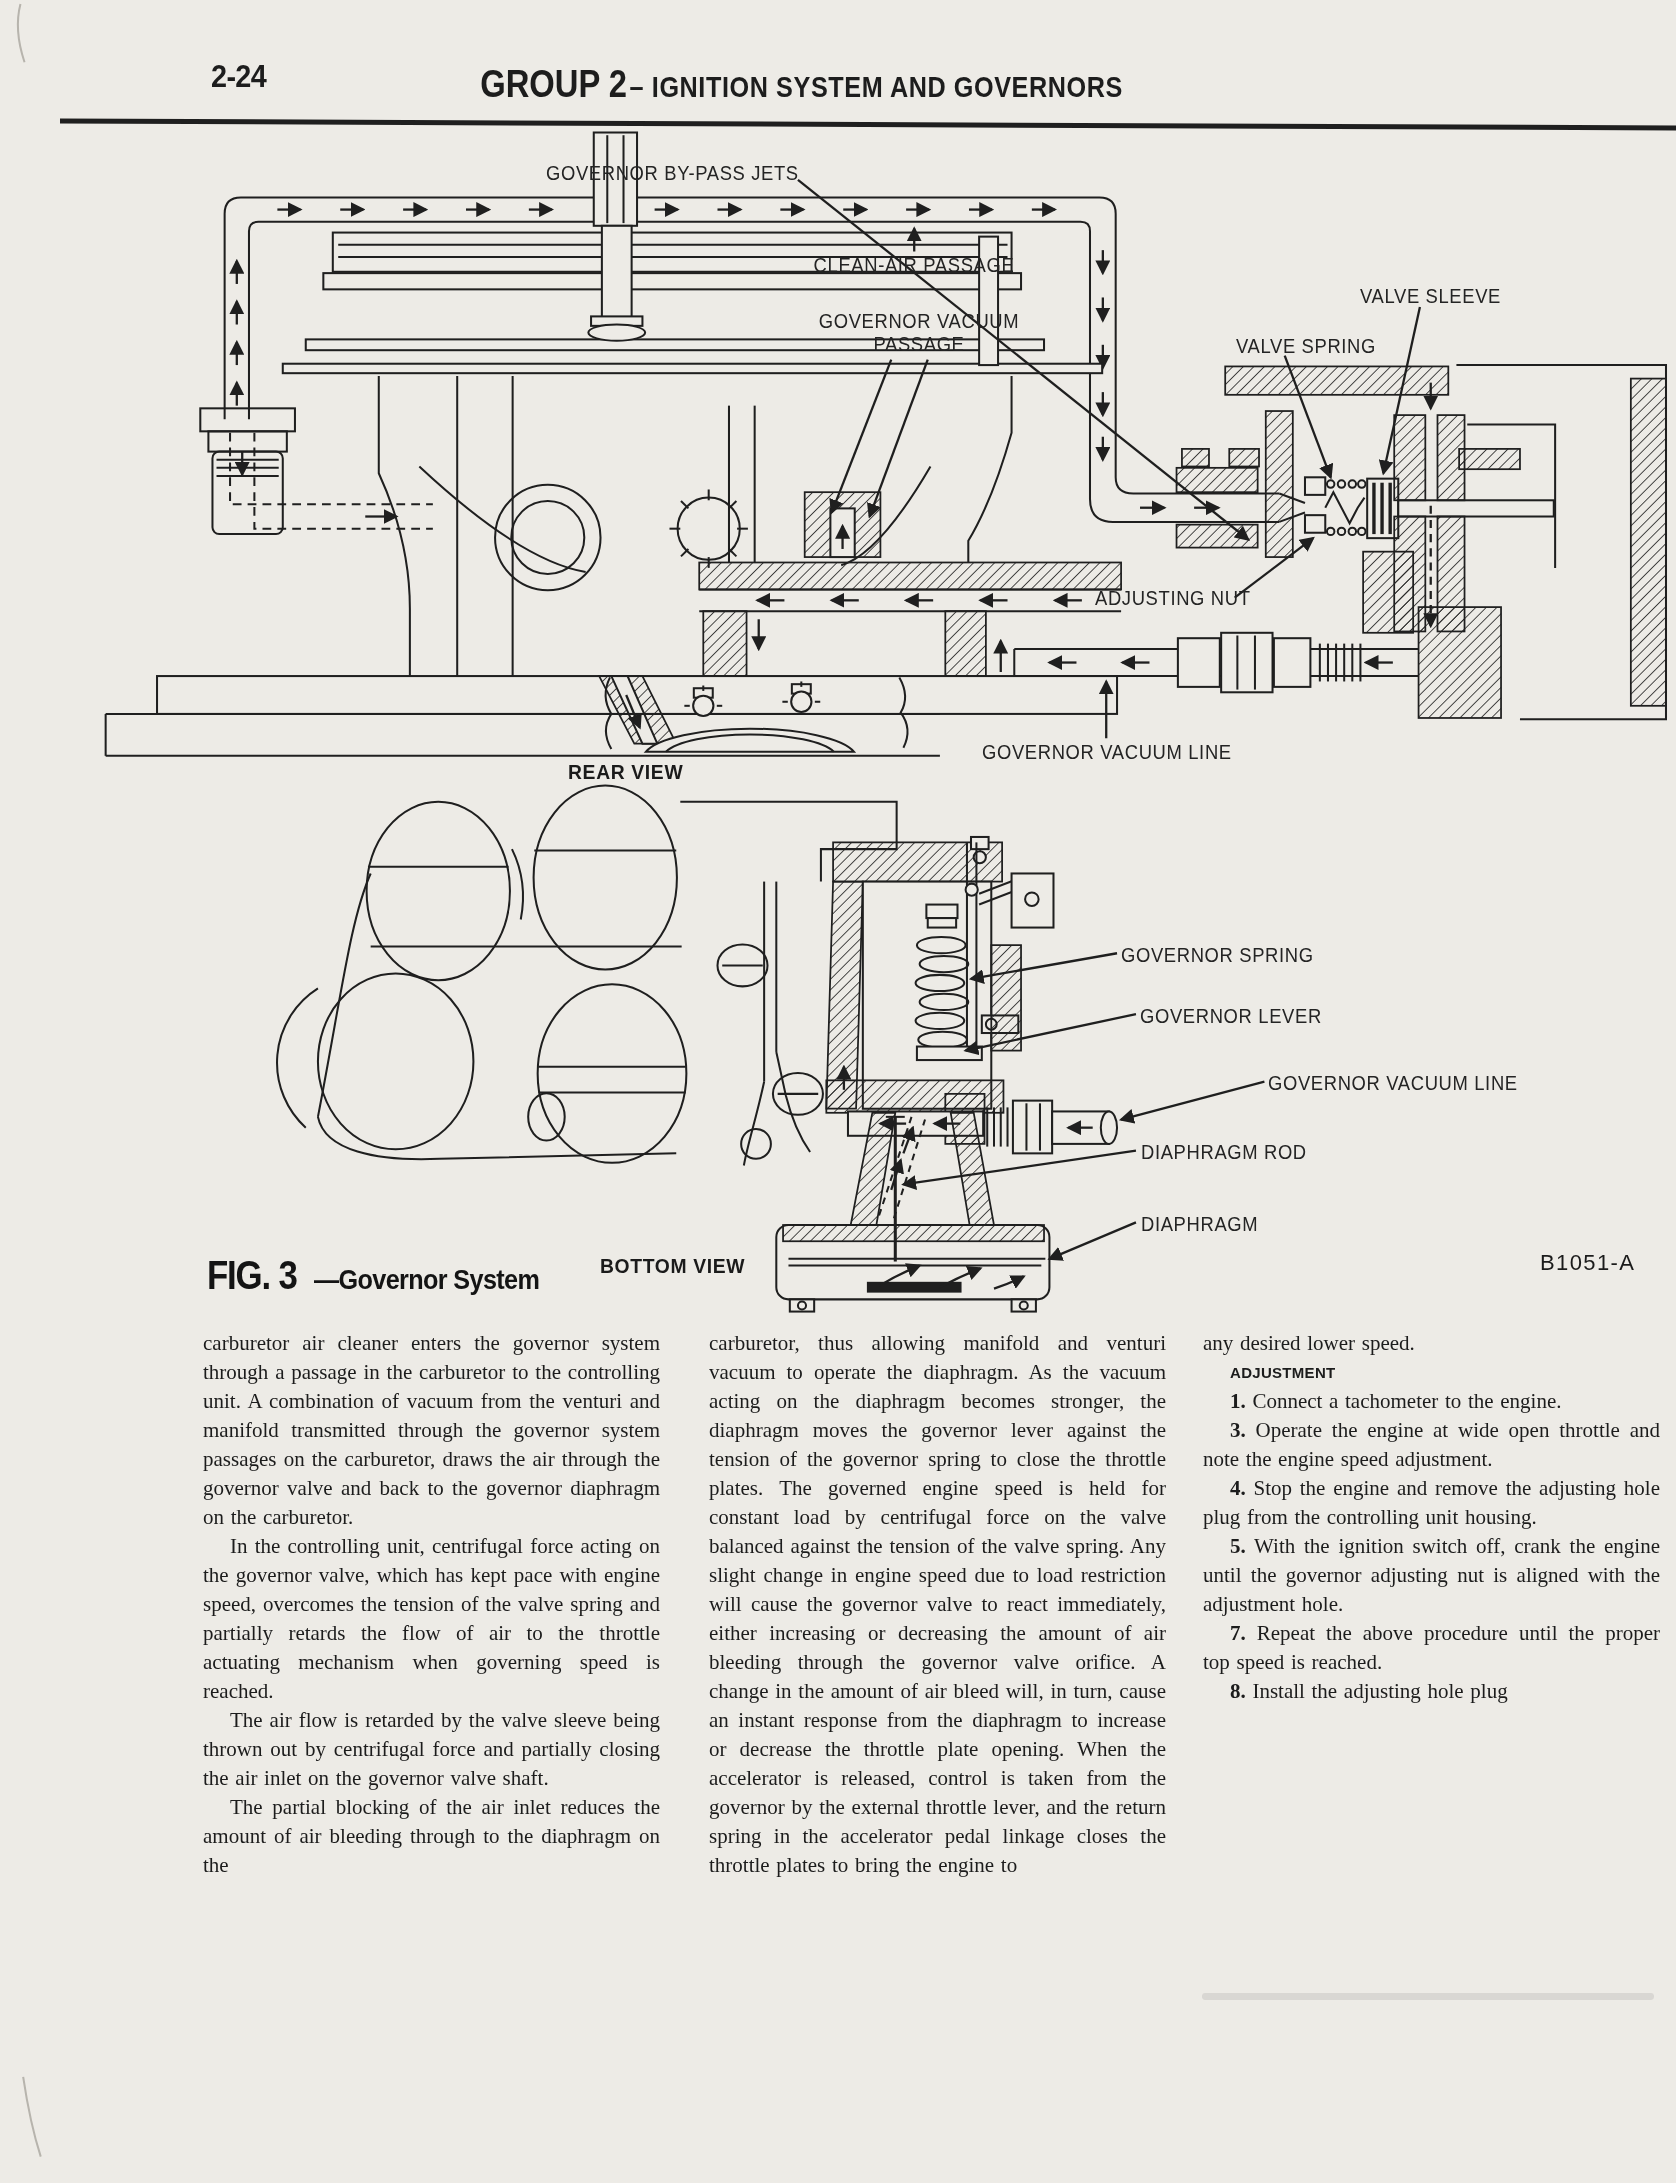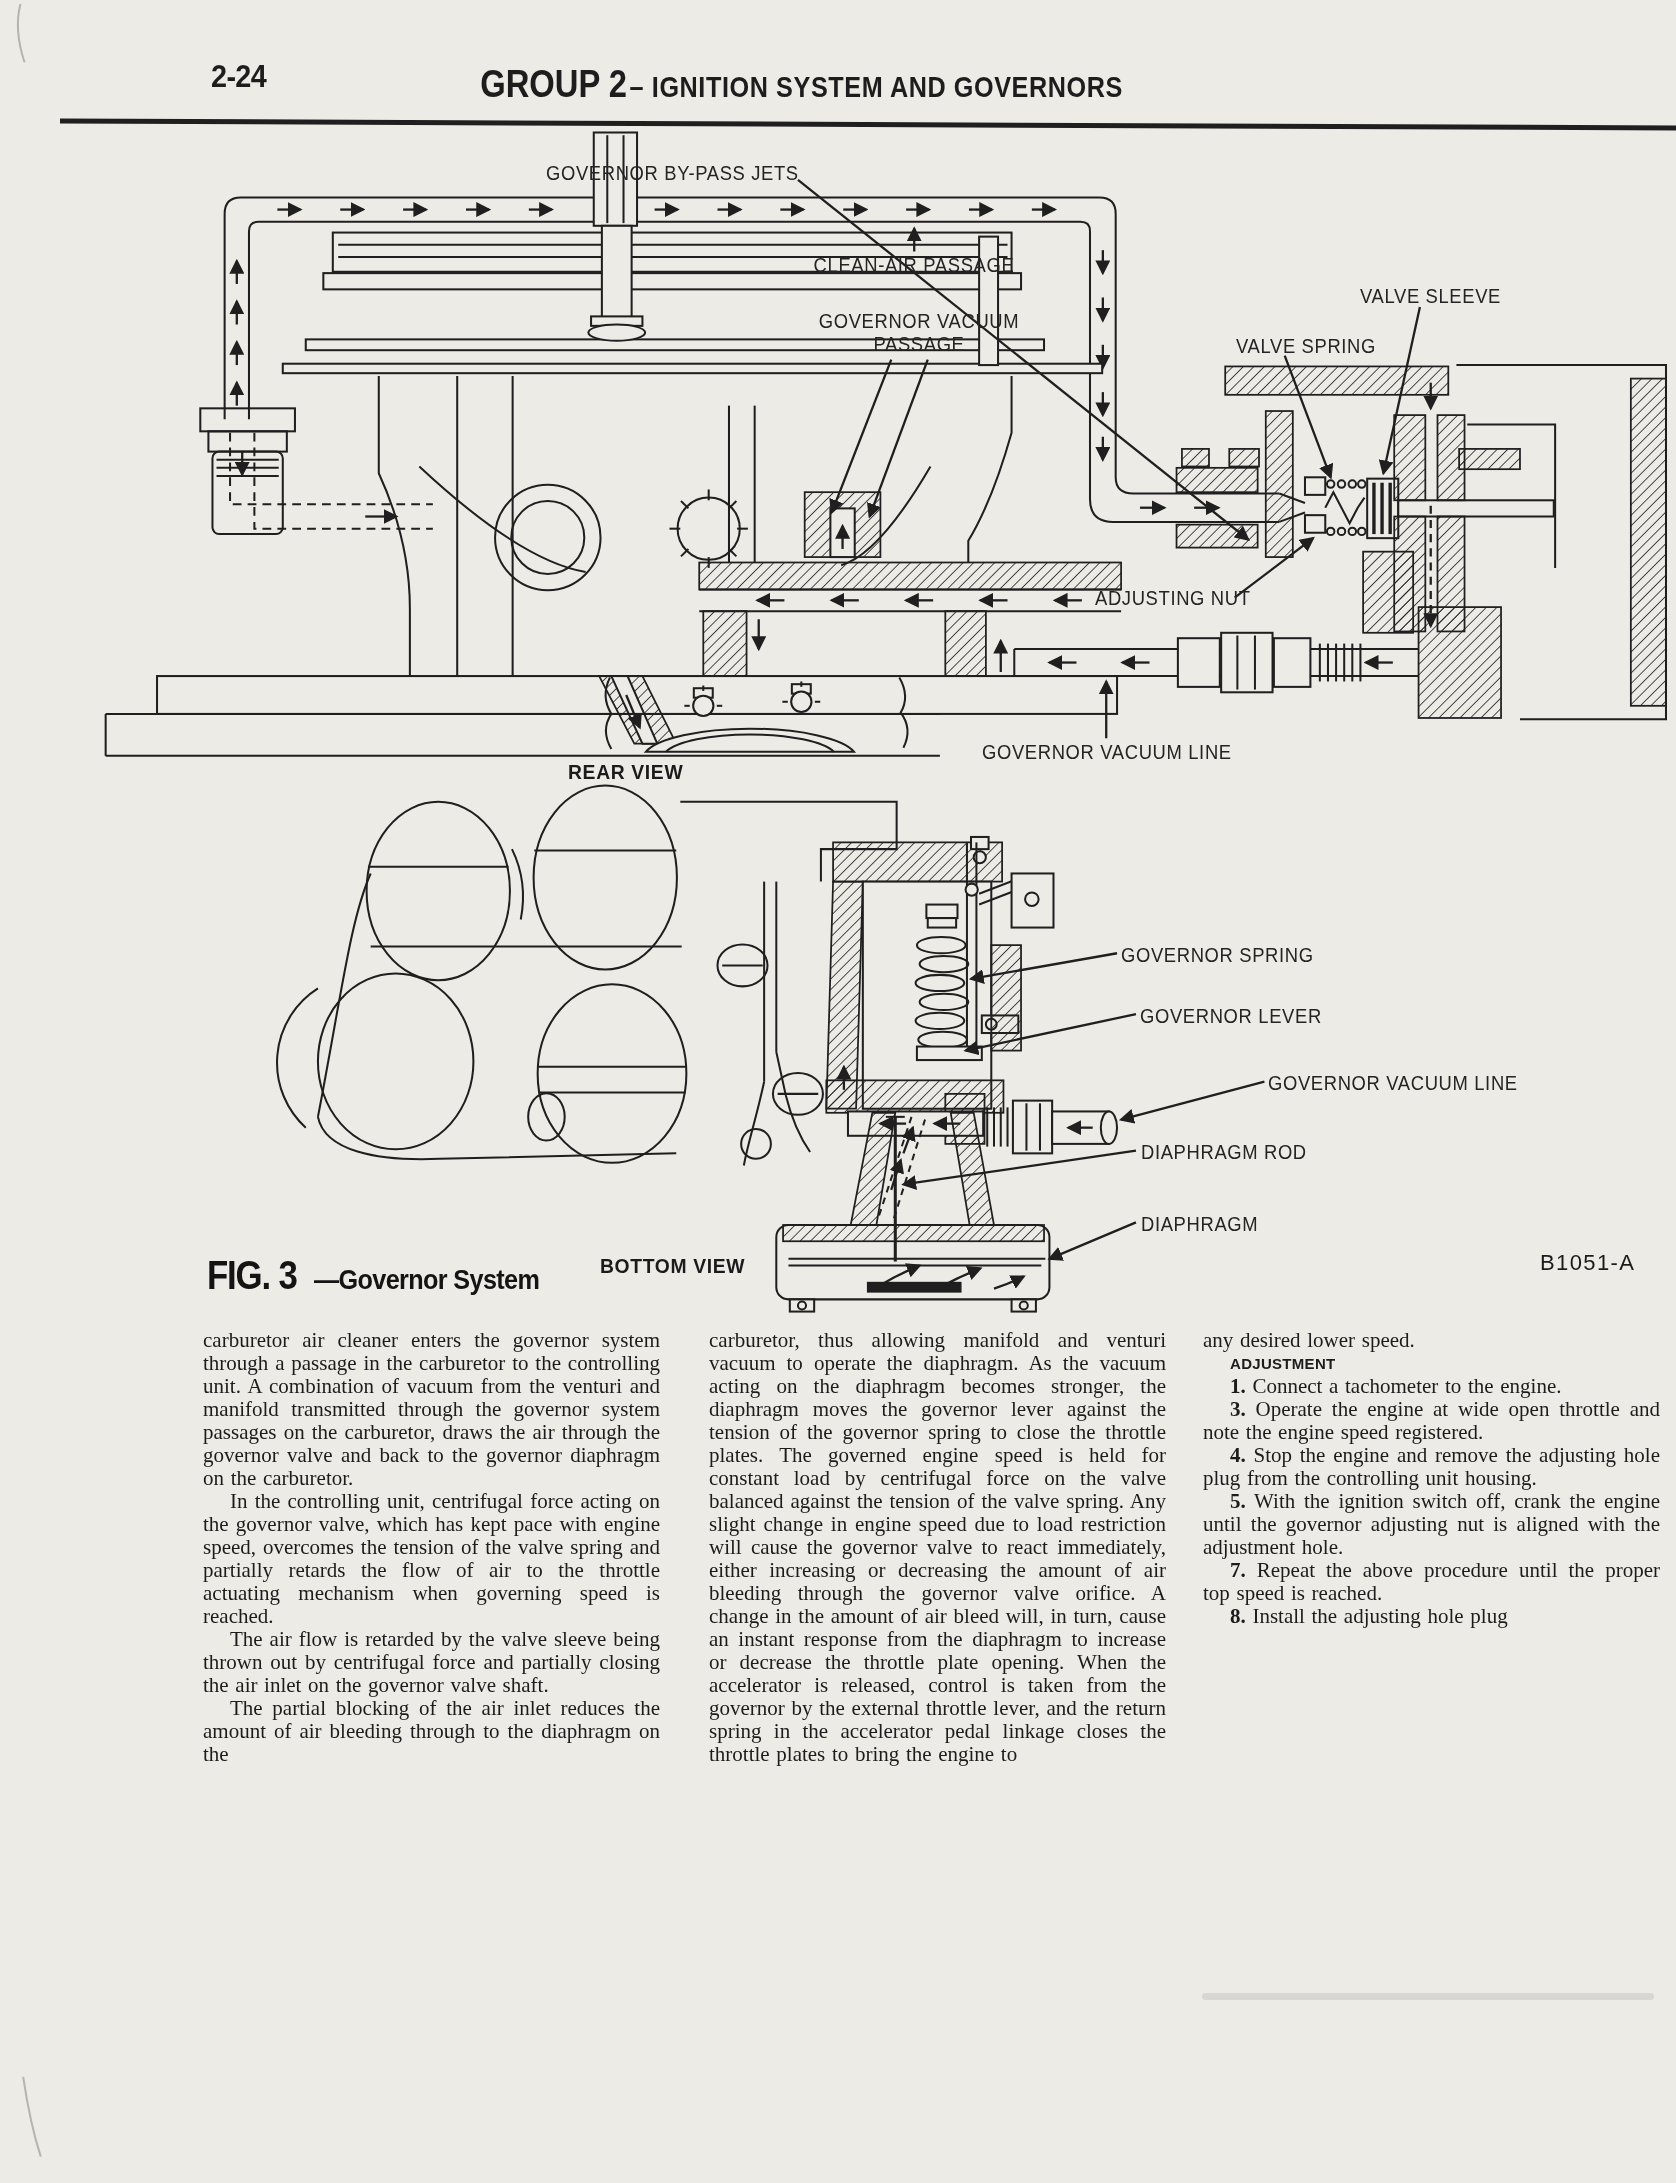--- a/index.html
+++ b/index.html
@@ -19,21 +19,21 @@
           letter-spacing:0.7px;white-space:nowrap;transform:scaleX(.92);transform-origin:left top;color:#242424;}
   .dlabel.center{text-align:center;white-space:pre-line;transform-origin:center top;}
   .dview{position:absolute;font-family:"Liberation Sans",sans-serif;font-weight:bold;font-size:21px;
          letter-spacing:0.7px;transform:scaleX(.92);transform-origin:left top;color:#1b1b1b;white-space:nowrap;}
   .figcode{position:absolute;left:1540px;top:1250px;font-family:"Liberation Sans",sans-serif;
            font-weight:normal;font-size:22px;letter-spacing:1.4px;color:#1b1b1b;}
   .figcap{position:absolute;left:207px;top:1252px;white-space:nowrap;font-family:"Liberation Sans",sans-serif;font-weight:bold;color:#141414;}
   .figcap .f1{display:inline-block;font-size:41px;letter-spacing:-1.4px;transform:scaleX(.85);transform-origin:left bottom;vertical-align:baseline;}
   .figcap .f2{display:inline-block;font-size:28px;letter-spacing:-0.7px;transform:scaleX(.9);transform-origin:left bottom;vertical-align:baseline;margin-left:1.4px;}
   
-  .col{position:absolute;top:1329px;width:457px;text-align:justify;font-size:21px;line-height:23px;
+  .col{position:absolute;top:1329px;width:457px;text-align:justify;font-size:21px;line-height:29px;
        word-spacing:1.4px;color:#1c1c1c;}
   .col p{margin:0;text-indent:27px;}
   .col p.noind{text-indent:0;}
   .col .stepnum{font-weight:bold;}
   .adjhead{font-family:"Liberation Sans",sans-serif;font-weight:bold;font-size:15px;letter-spacing:0.3px;
            margin:17.6px 0 8px 0;text-indent:0;text-align:left;}
   #col1{left:203px;} #col2{left:709px;} #col3{left:1203px;}
   .smudge{position:absolute;left:1202px;top:1993px;width:452px;height:6.8px;background:rgba(110,110,110,.16);border-radius:3.4px;}
   svg{position:absolute;left:0;top:0;}
   .s{stroke:#1f1f1f;stroke-width:3;fill:none;}
@@ -412,21 +412,21 @@
   </div>
 
   <div class="col" id="col2">
     <p class="noind">carburetor, thus allowing manifold and venturi vacuum to operate the diaphragm. As the vacuum acting on the diaphragm becomes stronger, the diaphragm moves the governor lever against the tension of the governor spring to close the throttle plates. The governed engine speed is held for constant load by centrifugal force on the valve balanced against the tension of the valve spring. Any slight change in engine speed due to load restriction will cause the governor valve to react immediately, either increasing or decreasing the amount of air bleeding through the governor valve orifice. A change in the amount of air bleed will, in turn, cause an instant response from the diaphragm to increase or decrease the throttle plate opening. When the accelerator is released, control is taken from the governor by the external throttle lever, and the return spring in the accelerator pedal linkage closes the throttle plates to bring the engine to</p>
   </div>
 
   <div class="col" id="col3">
     <p class="noind">any desired lower speed.</p>
     <p class="adjhead">ADJUSTMENT</p>
     <p><span class="stepnum">1.</span><span> Connect a tachometer to the engine.</span></p>
-    <p><span class="stepnum">3.</span><span> Operate the engine at wide open throttle and note the engine speed registered.</span></p>
+    <p><span class="stepnum">3.</span><span> Operate the engine at wide open throttle and note the engine speed adjustment.</span></p>
     <p><span class="stepnum">4.</span><span> Stop the engine and remove the adjusting hole plug from the controlling unit housing.</span></p>
     <p><span class="stepnum">5.</span><span> With the ignition switch off, crank the engine until the governor adjusting nut is aligned with the adjustment hole.</span></p>
     <p><span class="stepnum">7.</span><span> Repeat the above procedure until the proper top speed is reached.</span></p>
     <p><span class="stepnum">8.</span><span> Install the adjusting hole plug</span></p>
   </div>
 
   <div class="smudge"></div>
 </div>
 
 

